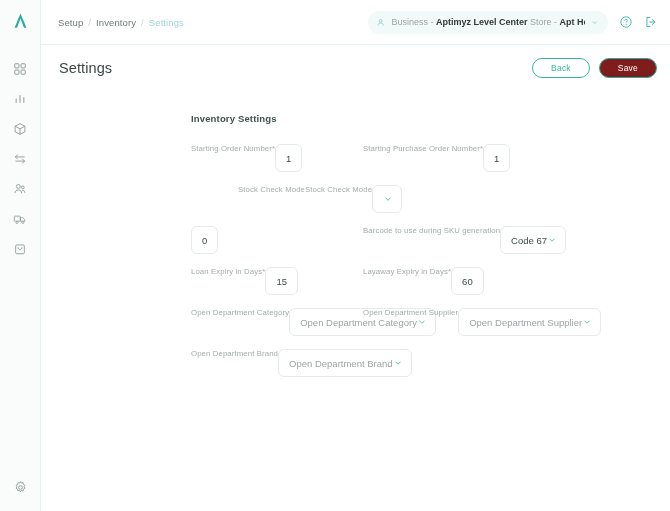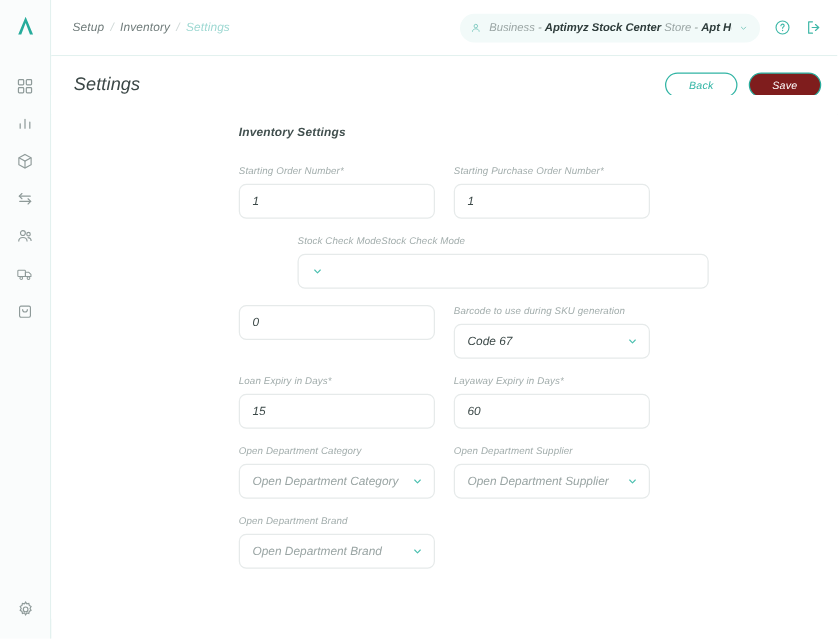--- a/index.html
+++ b/index.html
@@ -2,21 +2,21 @@
 <html><head>
 <meta charset="utf-8">
 <style>
   * { box-sizing: border-box; margin: 0; padding: 0; }
   html, body {
     width: 670px; height: 511px;
     background: #ffffff;
     font-family: "Liberation Sans", sans-serif;
     overflow: hidden;
   }
-  #app { position: relative; width: 670px; height: 511px; background: #ffffff; font-style: italic; }
+  #app { position: relative; width: 670px; height: 511px; background: #ffffff; }
 
   
   .sidebar {
     position: absolute; left: 0; top: 0;
     width: 41px; height: 511px;
     background: #fafcfc;
     border-right: 1px solid #e3f1ef;
     display: flex; flex-direction: column; align-items: center;
   }
   .logo-box {
@@ -99,32 +99,32 @@
     display: flex; align-items: center; justify-content: center;
     padding: 0 18px;
     cursor: pointer;
     letter-spacing: .2px;
   }
   .btn-outline { border: 1px solid #31b4a4; color: #31b4a4; background: #fff; }
   .btn-primary { background: #7f1d1d; color: #ffffff; border: 1px solid #27ac9c; }
 
   
   .content {
-    position: absolute; left: 41px; top: 76px;
+    position: absolute; left: 41px; top: 88px;
     width: 629px; height: 419px;
     background: #ffffff;
     overflow: hidden;
   }
   .form-wrap { padding: 25px 0 0 150px; }
   .section-title {
     font-size: 9.5px; color: #414f4e; font-weight: bold;
     margin-bottom: 20px; letter-spacing: .15px;
   }
   .row { display: flex; gap: 15px; margin-bottom: 13px; }
-  .field { display: flex; flex-direction: column; }
+  .field { display: flex; flex-direction: row; }
   .field.w-half { width: 157px; }
   .field.w-full { width: 329px; margin-left: 47px; }
   .f-label {
     font-size: 7.8px; color: #a2adac;
     margin-bottom: 6px; letter-spacing: .1px; white-space: nowrap;
   }
   .f-control {
     height: 28px;
     border: 1px solid #e6eaea;
     border-radius: 6px;
@@ -221,21 +221,21 @@
       <span class="bc-sep">/</span>
       <span class="bc-item current">Settings</span>
     </div>
 
     <div class="header-right">
       <div class="org-pill">
         <svg width="11" height="11" viewBox="0 0 20 20" fill="none" stroke="#6ec3b8" stroke-width="1.4">
           <circle cx="10" cy="6.5" r="3"></circle>
             <path d="M4.2 16.2 c0-3.2 2.6-5 5.8-5 s5.8 1.8 5.8 5"></path>
         </svg>
-        <span class="org-text"><span>Business -</span> <b>Aptimyz Stock Center</b> <span>Store -</span> <b>Apt Help Cent</b></span>
+        <span class="org-text"><span>Business -</span> <b>Aptimyz Level Center</b> <span>Store -</span> <b>Apt Help Cent</b></span>
         <svg width="9" height="9" viewBox="0 0 20 20" fill="none" stroke="#6ec3b8" stroke-width="1.8" stroke-linecap="round" stroke-linejoin="round">
           <path d="M5.5 8 L10 12.5 L14.5 8"></path>
         </svg>
       </div>
       <div class="icon-btn">
         <svg width="14" height="14" viewBox="0 0 20 20" fill="none" stroke="#3fb8a8" stroke-width="1.3">
           <circle cx="10" cy="10" r="7.4"></circle>
           <path d="M8.2 8 c0-1.1.9-1.8 1.9-1.8 s1.8.7 1.8 1.7 c0 1.4-1.8 1.4-1.8 2.9" stroke-linecap="round"></path>
           <circle cx="10.1" cy="13.4" r=".75" fill="#3fb8a8" stroke="none"></circle>
         </svg>

